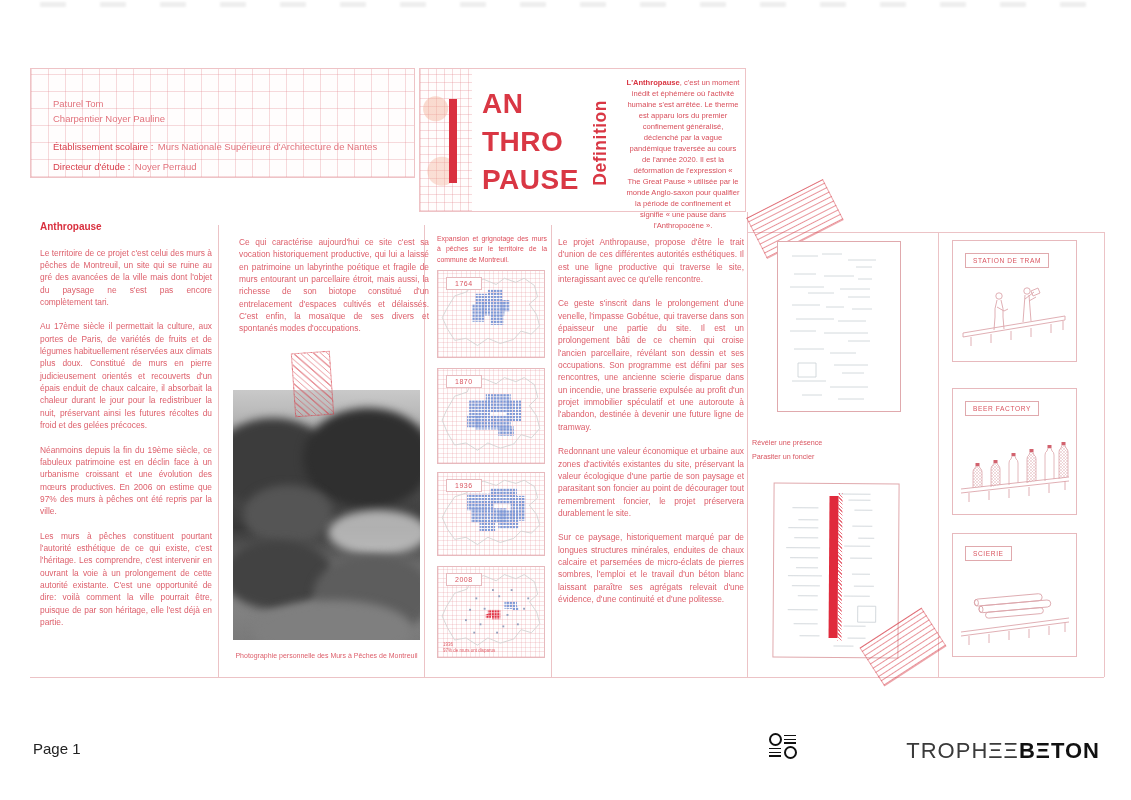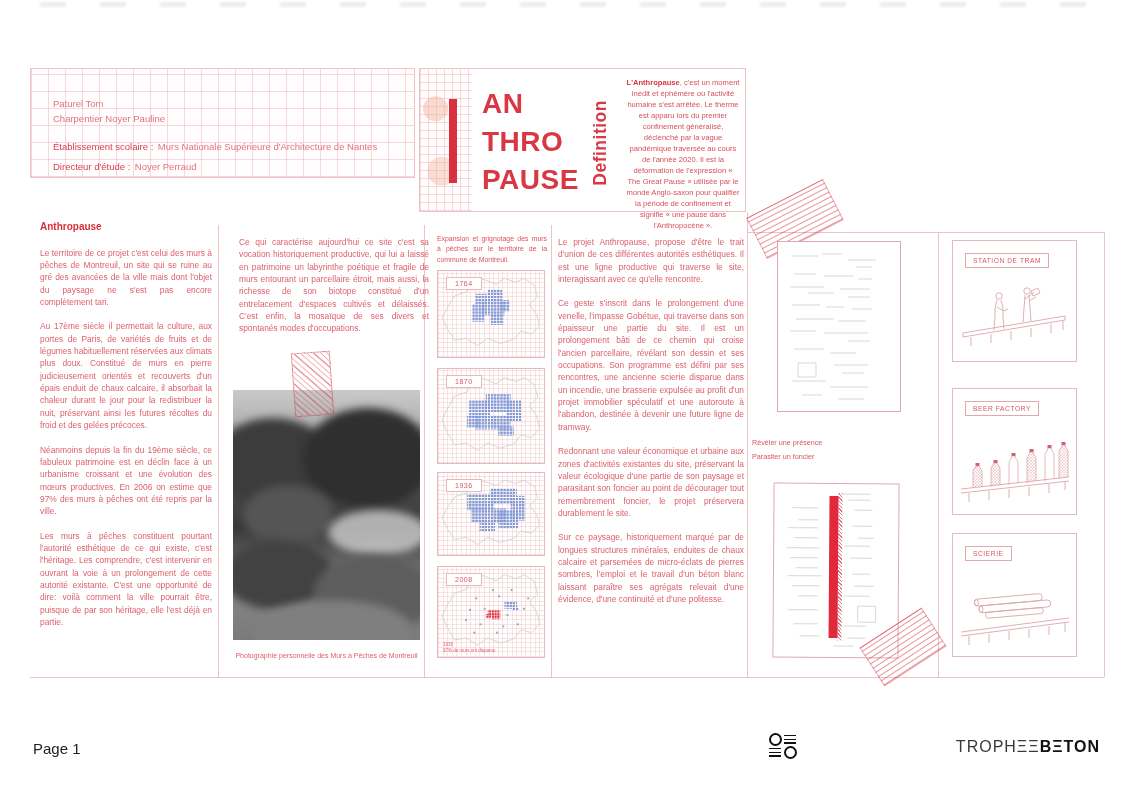--- a/index.html
+++ b/index.html
@@ -49,21 +49,21 @@
   
   .sk-panel{border:1px solid #e7b9bd;box-sizing:border-box;background:#fff;}
   .sk-label{position:absolute;top:12px;left:12px;border:1px solid #e0a9ad;background:#fff;
             padding:3px 7px;font-size:6.6px;letter-spacing:.6px;color:#d95560;}
   
   .photo{background:linear-gradient(180deg,#c9c9c9 0%,#b5b5b5 12%,#8d8d8d 22%,#4a4a4a 40%,
           #383838 55%,#6b6b6b 70%,#848484 84%,#7a7a7a 100%);overflow:hidden;}
   .photo .blob{position:absolute;border-radius:50%;filter:blur(4px);}
   
   .page-num{font-size:15px;color:#222;}
-  .brand{font-size:16px;letter-spacing:1px;color:#1b1b1b;white-space:nowrap;margin-left:19px;}
+  .brand{font-size:22px;letter-spacing:1px;color:#1b1b1b;white-space:nowrap;margin-left:19px;}
   .brand .lt{font-weight:400;color:#3a3a3a;}
   .brand .bd{font-weight:bold;color:#111;}
   .logo{display:grid;grid-template-columns:14px 14px;grid-template-rows:12px 12px;gap:1px;}
   .logo .circ{width:9px;height:9px;border:2px solid #111;border-radius:50%;margin:auto;}
   .logo .bars{width:12px;height:10px;margin:auto;
       background:repeating-linear-gradient(0deg,#111 0 1.6px,transparent 1.6px 3.8px);}
   .scan-strip{background:repeating-linear-gradient(90deg, rgba(160,160,160,.5) 0 26px, transparent 26px 60px);
       filter:blur(1px);}
   svg{display:block;}
 </style>

